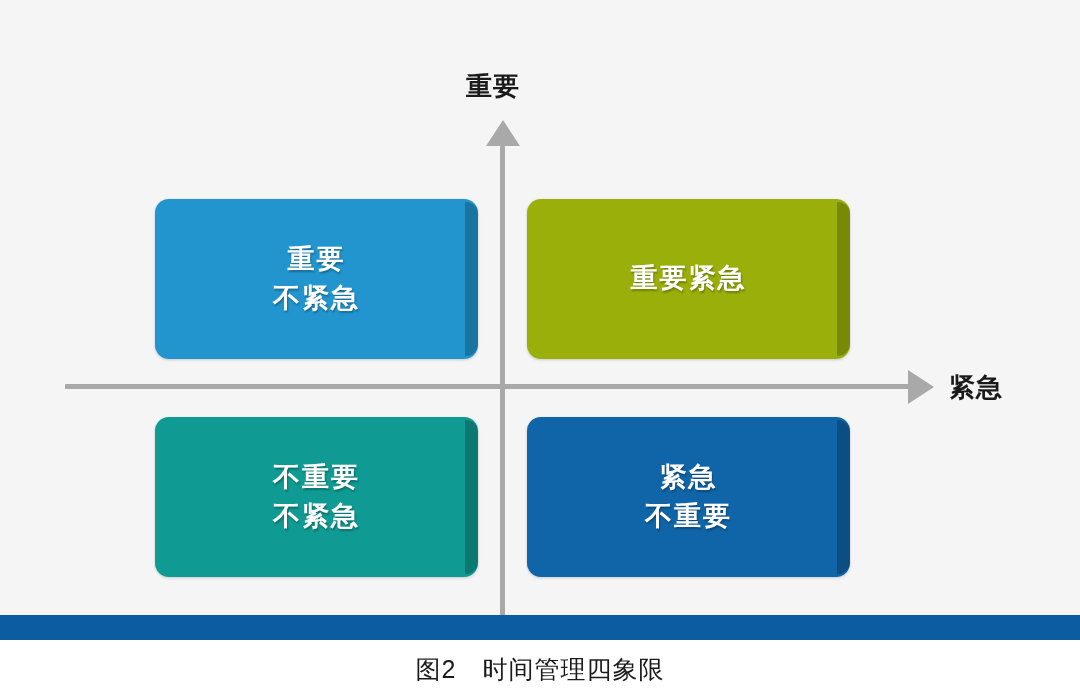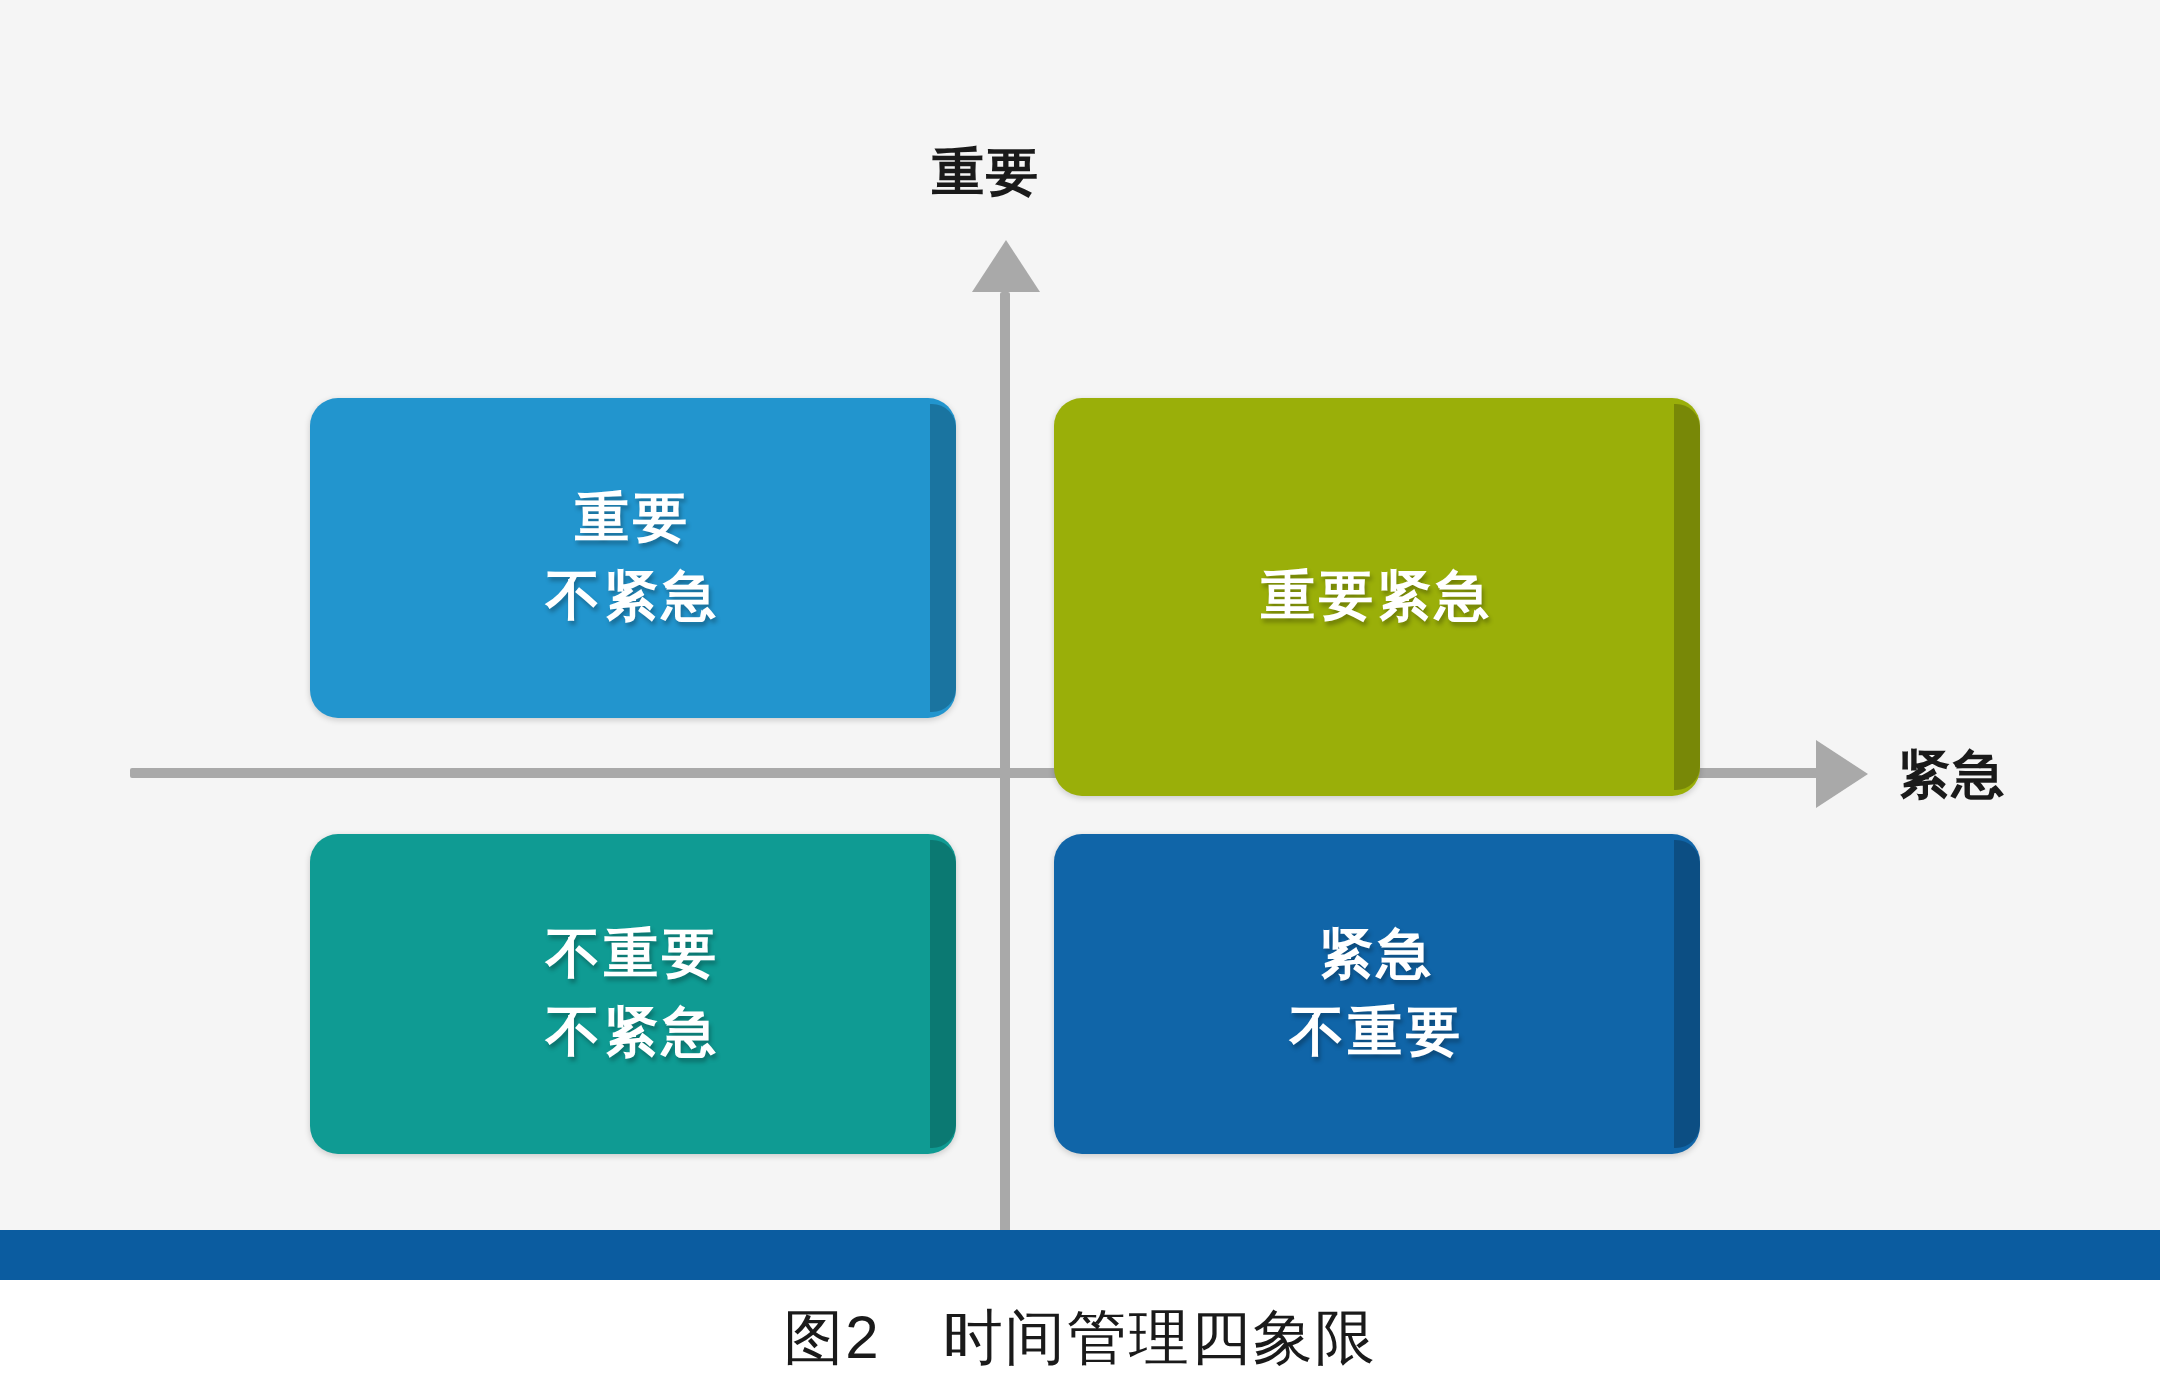--- a/index.html
+++ b/index.html
@@ -119,21 +119,21 @@
     left: 155px;
     top: 163px;
     width: 323px;
     height: 160px;
     background: #2295ce;
   }
   #quadrant-important-urgent {
     left: 527px;
     top: 163px;
     width: 323px;
-    height: 199px;
+    height: 160px;
     background: #9aaf09;
   }
   #quadrant-not-important-not-urgent {
     left: 155px;
     top: 381px;
     width: 323px;
     height: 160px;
     background: #0f9b93;
   }
   #quadrant-urgent-not-important {
@@ -159,21 +159,21 @@
     top: 640px;
     width: 1080px;
     height: 59px;
     background: #ffffff;
     display: flex;
     align-items: center;
     justify-content: center;
   }
   #figure-caption {
     color: #1a1a1a;
-    font-size: 30px;
+    font-size: 25px;
     letter-spacing: 1px;
     white-space: pre;
   }
 </style>
 </head>
 <body>
 
 <div id="diagram" style="background: rgb(245, 245, 245); margin-top: 36px;">
 
   <div class="axis-line" id="x-axis-line"></div>

